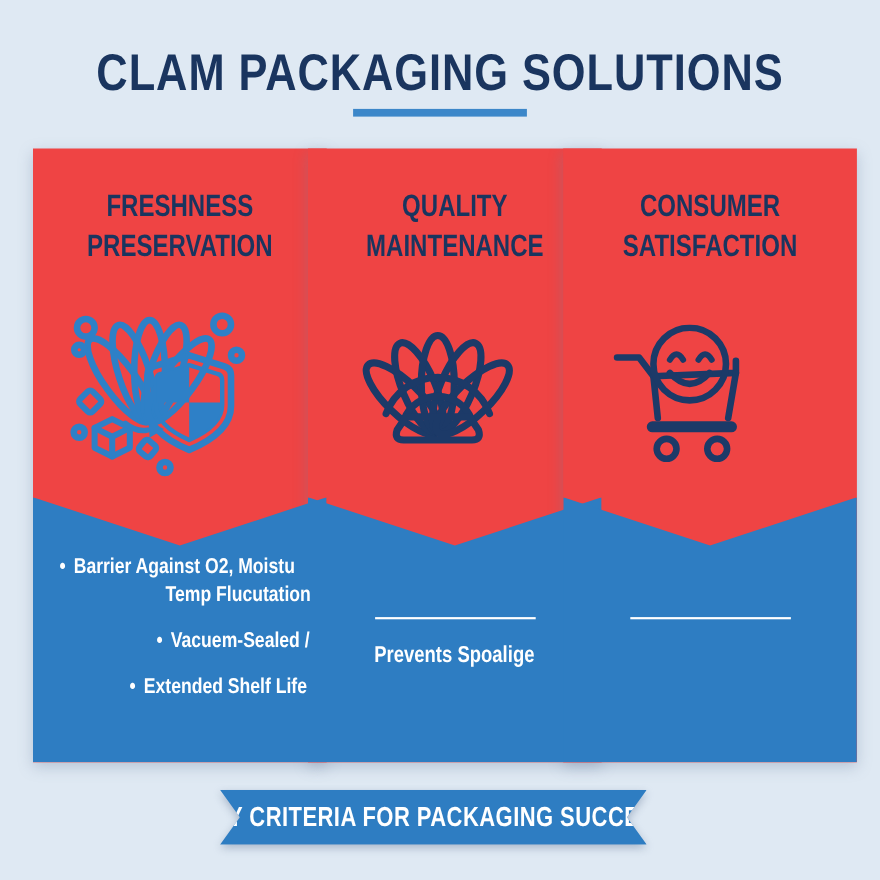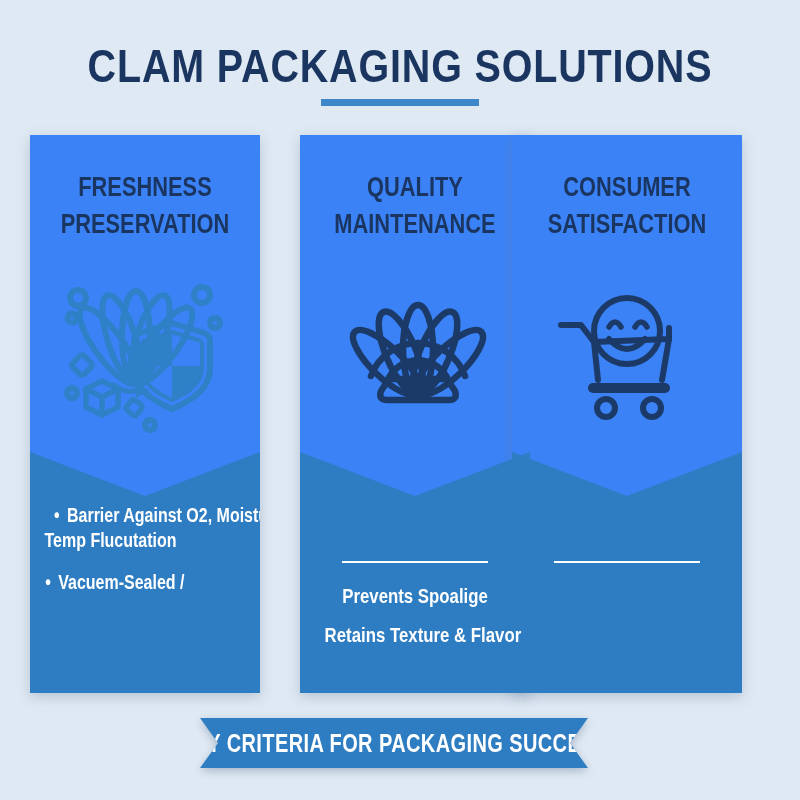--- a/index.html
+++ b/index.html
@@ -14,46 +14,46 @@
     font-size:47px; font-weight:700; color:#1a355f; letter-spacing:1px;
     transform:scaleX(0.84); transform-origin:50% 50%;
     white-space:nowrap;
   }
   .title-underline {
     position:absolute; top:99px; left:321px; width:158px; height:7px;
     background:#3c87c9;
   }
   
   .column {
-    position:absolute; top:135px; width:230px; height:558px;
-    background:#3b82f6; overflow:hidden;
+    position:absolute; top:135px; width:267px; height:558px;
+    background:#ef4444; overflow:hidden;
     box-shadow:0 4px 12px rgba(110,130,160,0.35);
   }
-  .col-1 { left:30px; } .col-2 { left:300px; } .col-3 { left:512px; }
+  .col-1 { left:30px; } .col-2 { left:280px; } .col-3 { left:512px; }
   .col-heading {
     position:relative; z-index:2; margin-top:33px; text-align:center;
     font-size:28px; line-height:37px; font-weight:700; color:#1a355f;
     transform:scaleX(0.78); transform-origin:50% 50%; white-space:nowrap;
   }
   .blue-panel {
     position:absolute; left:0; right:0; top:317px; bottom:0; z-index:1;
     background:#2e7dc2;
     clip-path:polygon(0 0, 50% 44px, 100% 0, 100% 100%, 0 100%);
   }
   .icon { position:absolute; z-index:2; }
   .icon-1 { left:18px;  top:140px; }
   .icon-2 { left:47px;  top:158px; }
   .icon-3 { left:45px;  top:160px; }
   
   .bullets {
     position:absolute; z-index:3; left:0; right:0; top:368px;
     color:#fff; font-weight:700; font-size:19.5px; line-height:25px;
   }
   .b-item { margin-bottom:17px; }
-  .row { text-align:left; }
+  .row { text-align:right; }
   .row .cond { display:inline-block; transform:scaleX(0.82); transform-origin:50% 50%; white-space:nowrap; }
   .row-left { text-align:left; padding-left:24px; }
   .row-left .cond { transform-origin:0 50%; }
   .marker:not(:empty) { margin-right:9px; }
   .divider {
     position:absolute; z-index:3; top:426px; left:50%; transform:translateX(-50%);
     width:146px; height:2px; background:#ffffff;
   }
   .panel-lines {
     position:absolute; z-index:3; left:0; right:0;
@@ -136,20 +136,23 @@
   <div class="blue-panel"></div>
 
   <div class="bullets">
     <div class="b-item">
       <div class="row row-left"><span class="cond"><span class="marker">•</span><span>Barrier Against O2, Moistu</span></span></div>
       <div class="row"><span class="cond">Temp Flucutation</span></div>
     </div>
     <div class="b-item">
       <div class="row"><span class="cond"><span class="marker">•</span><span>Vacuem-Sealed /</span></span></div>
     </div>
+    <div class="b-item">
+      <div class="row"><span class="cond"><span class="marker">•</span><span>Extended Shelf Life</span></span></div>
+    </div>
   </div>
 </div>
 
 <div class="column col-2">
   <div class="col-heading">
     <div>QUALITY</div>
     <div>MAINTENANCE</div>
   </div>
 
   <svg class="icon icon-2" width="140" height="120" viewBox="0 0 140 120">
@@ -171,21 +174,20 @@
       <path d="M 40 89 A 33 33 0 0 1 102 89"></path>
     </g>
     <path d="M 42 86 L 34 98 Q 31 107 40 107 L 102 107 Q 111 107 108 98 L 100 86 Z" fill="#ffffff" class="stroke-nv" stroke-width="6.5"></path>
   </svg>
 
   <div class="blue-panel"></div>
   <div class="divider"></div>
 
   <div class="panel-lines">
     <div class="line"><span class="cond"><span class="marker"></span><span>Prevents Spoalige</span></span></div>
-    <div class="line"><span class="cond"><span class="marker"></span><span>Retains Texture &amp; Flavor</span></span></div>
   </div>
 </div>
 
 <div class="column col-3">
   <div class="col-heading">
     <div>CONSUMER</div>
     <div>SATISFACTION</div>
   </div>
 
   <svg class="icon icon-3" width="125" height="130" viewBox="0 0 125 130">

